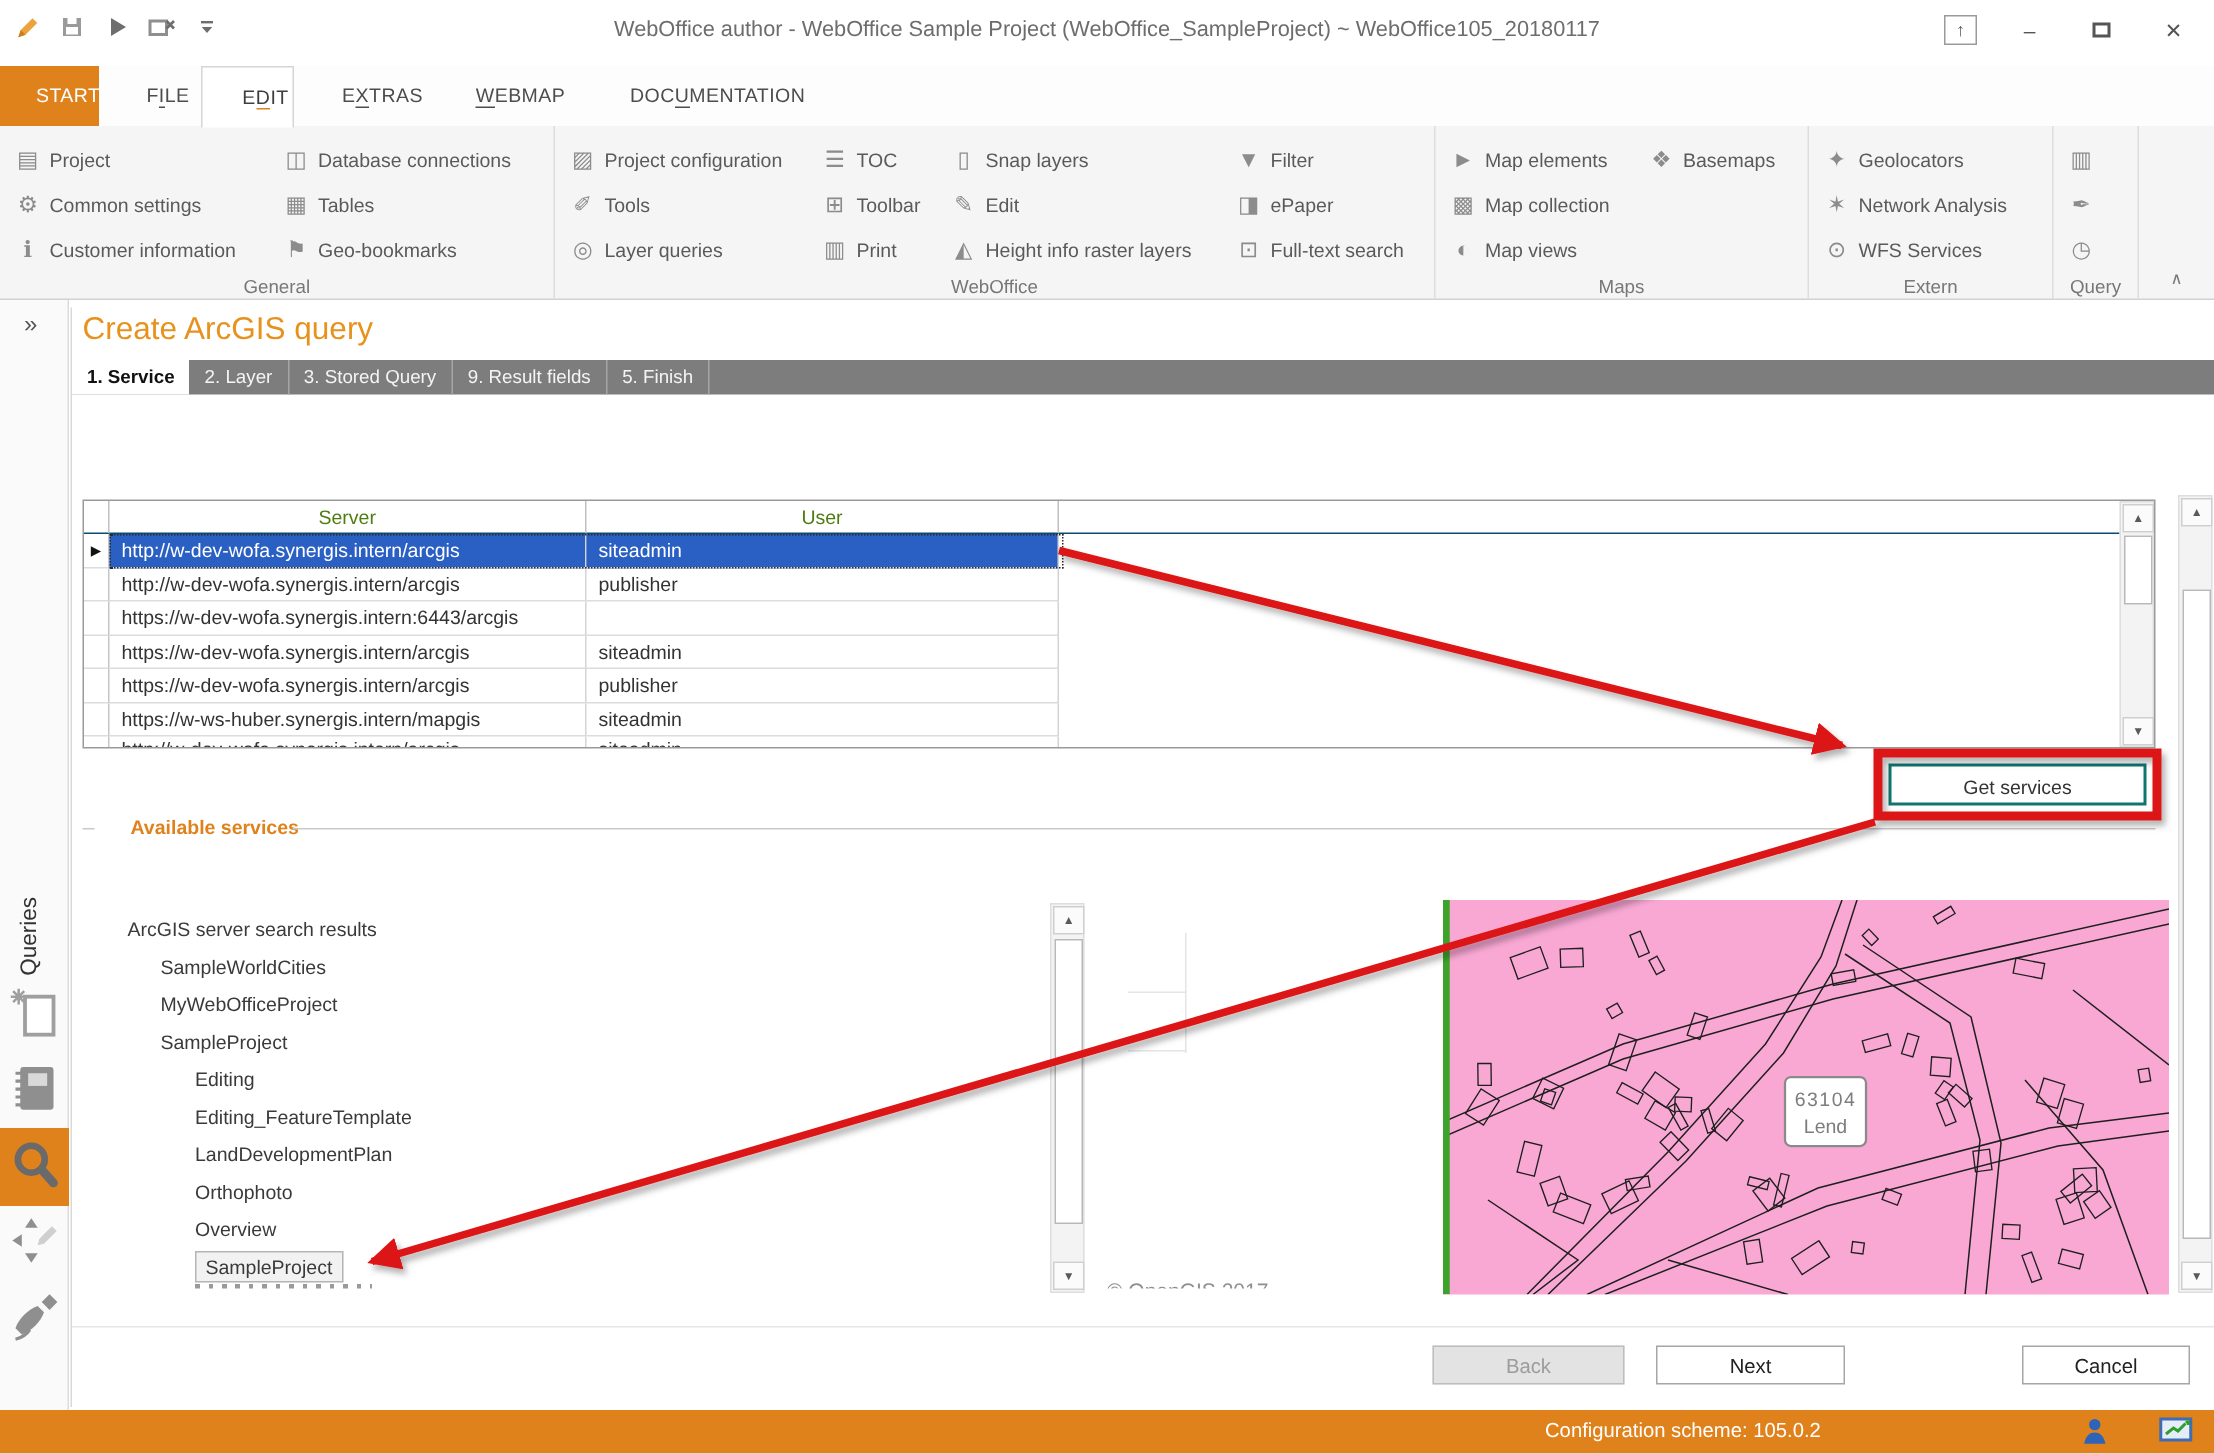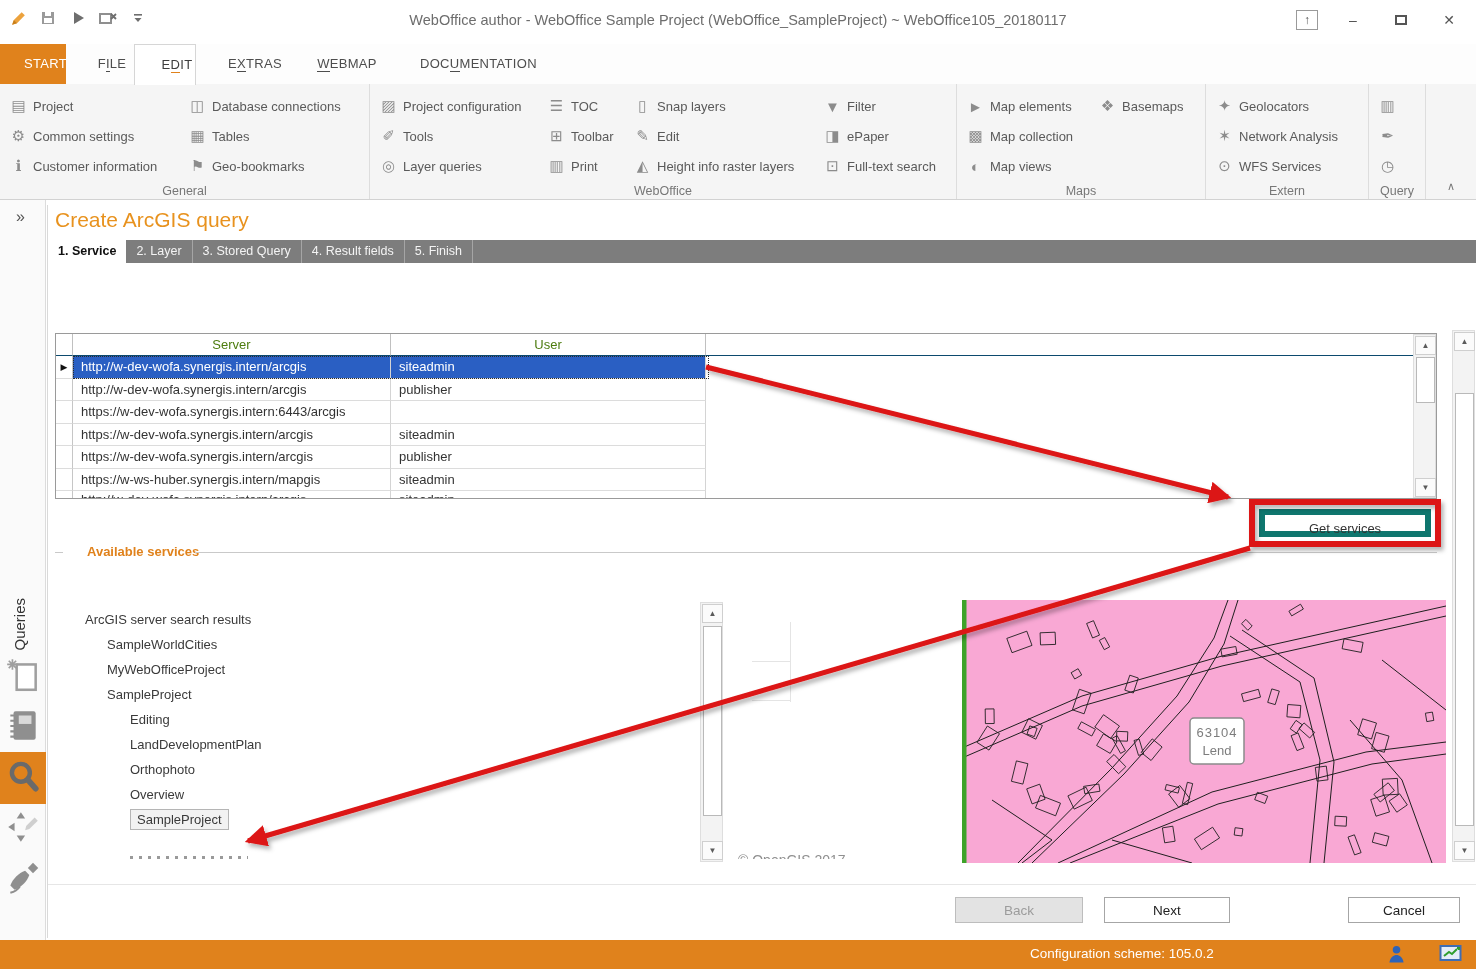--- a/index.html
+++ b/index.html
@@ -66,21 +66,21 @@
   .sel-outline{position:absolute;left:17px;top:22px;width:636px;height:23px;border:1px dotted #2b2b2b;pointer-events:none;}
   .grow.clipped{height:7px;}
   .grow.clipped .gc{line-height:18px;border-bottom:none;}
   
   .sbbtn{position:absolute;left:1px;width:21px;height:19px;background:#fbfbfb;border:1px solid #cfcfcf;
          display:flex;align-items:center;justify-content:center;font-size:8px;color:#5a5a5a;}
   .sbthumb{position:absolute;left:2px;width:19px;background:#fff;border:1px solid #b9b9b9;}
   .vsb{position:absolute;background:#f3f3f3;border:1px solid #dedede;}
   
   .getservices{position:absolute;left:1259px;top:509px;width:172px;height:28px;background:#fff;
-               border:6px solid #0f766e;font-size:13px;color:#333;text-align:center;line-height:26px;
+               border:2px solid #0f766e;font-size:13px;color:#333;text-align:center;line-height:26px;
                font-family:inherit;}
   .legend-dash{position:absolute;left:55px;top:552px;width:8px;height:1px;background:#c9c9c9;}
   .legend-text{position:absolute;left:66px;top:544px;font-size:13px;font-weight:bold;color:#E0821C;margin-left:21px;}
   .legend-line{position:absolute;left:195px;top:552px;width:1242px;height:1px;background:#c9c9c9;}
   
   .tree{position:absolute;left:80px;top:600px;width:600px;}
   .titem{height:25px;line-height:25px;font-size:13px;color:#3a3a3a;white-space:nowrap;}
   .titem .tlabel.sel{border:1px solid #b5b5b5;background:#f2f2f2;padding:2px 6px;}
   .tstub{position:absolute;left:130px;top:856px;width:118px;height:3px;
          background:repeating-linear-gradient(90deg,#9a9a9a 0 3px,transparent 3px 9px);}
@@ -350,21 +350,21 @@
         </div>
       </div>
   </div>
 
   <div class="content-border"></div>
   <div class="wiztitle">Create ArcGIS query</div>
   <div class="steps" id="steps">
       <div class="step active">1. Service</div>
       <div class="step">2. Layer</div>
       <div class="step">3. Stored Query</div>
-      <div class="step">4. Result fields</div>
+      <div class="step">9. Result fields</div>
       <div class="step">5. Finish</div>
     </div>
 
   <div class="grid" id="grid">
       <div class="grow header">
         <div class="gc selcol"></div>
         <div class="gc server">Server</div>
         <div class="gc user">User</div>
         <div class="gc fill"></div>
       </div>
@@ -430,20 +430,21 @@
   <div class="legend-dash"></div>
   <div class="legend-text">Available services</div>
   <div class="legend-line"></div>
 
   <div class="tree" id="tree" style="padding-top: 7px;">
       <div class="titem" style="padding-left: 5px;"><span class="tlabel">ArcGIS server search results</span></div>
       <div class="titem" style="padding-left: 27px;"><span class="tlabel">SampleWorldCities</span></div>
       <div class="titem" style="padding-left: 27px;"><span class="tlabel">MyWebOfficeProject</span></div>
       <div class="titem" style="padding-left: 27px;"><span class="tlabel">SampleProject</span></div>
       <div class="titem" style="padding-left: 50px;"><span class="tlabel">Editing</span></div>
+      <div class="titem" style="padding-left: 50px;"><span class="tlabel">Editing_FeatureTemplate</span></div>
       <div class="titem" style="padding-left: 50px;"><span class="tlabel">LandDevelopmentPlan</span></div>
       <div class="titem" style="padding-left: 50px;"><span class="tlabel">Orthophoto</span></div>
       <div class="titem" style="padding-left: 50px;"><span class="tlabel">Overview</span></div>
       <div class="titem" style="padding-left: 50px;"><span class="tlabel sel">SampleProject</span></div>
     </div>
   <div class="tstub"></div>
 
   <div class="vsb" style="left:700px;top:602px;width:23px;height:260px;">
     <div class="sbbtn" style="top:1px;">▲</div>
     <div class="sbthumb" style="top:23px;height:190px;"></div>

